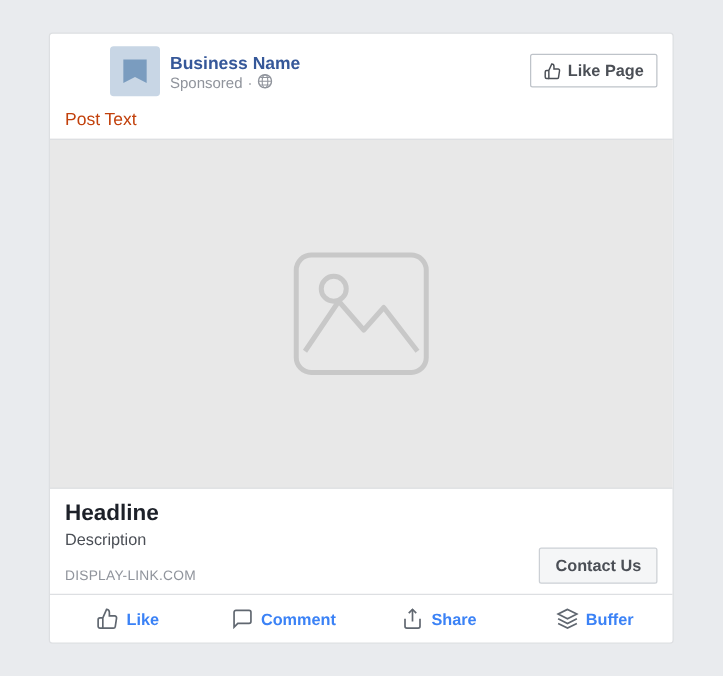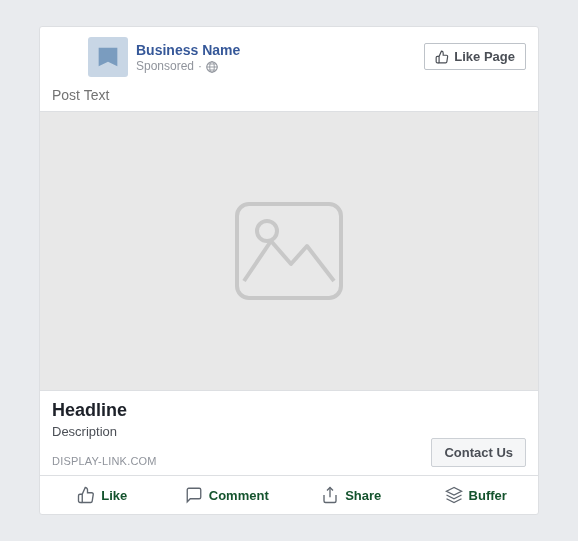--- a/index.html
+++ b/index.html
@@ -50,21 +50,21 @@
       flex-direction: column;
     }
     .business-name {
       font-size: 14px;
       font-weight: 700;
       color: #365899;
       line-height: 1.3;
     }
     .sponsored-row {
       display: flex;
-      align-items: flex-end;
+      align-items: flex-start;
       gap: 4px;
       font-size: 12px;
       color: #90949c;
     }
     .globe-icon {
       width: 12px;
       height: 12px;
     }
     .like-page-btn {
       border: 1px solid #bec3c9;
@@ -77,21 +77,21 @@
       cursor: pointer;
       display: flex;
       align-items: center;
       gap: 5px;
       text-align: right;
     }
     
     .post-text {
       padding: 4px 12px 8px;
       font-size: 14px;
-      color: #737373;
+      color: #c2410c;
     }
     
     .image-area {
       border-top: 1px solid #dddfe2;
       border-bottom: 1px solid #dddfe2;
       background: #e8e8e8;
       height: 280px;
       display: flex;
       align-items: center;
       justify-content: center;
@@ -151,21 +151,21 @@
     }
     .action-btn {
       flex: 1;
       display: flex;
       align-items: center;
       justify-content: center;
       gap: 6px;
       padding: 8px 16px;
       font-size: 13px;
       font-weight: 600;
-      color: #14532d;
+      color: #3b82f6;
       cursor: pointer;
       border: none;
       background: none;
     }
     .action-btn svg {
       width: 18px;
       height: 18px;
     }
   </style>
 </head>

